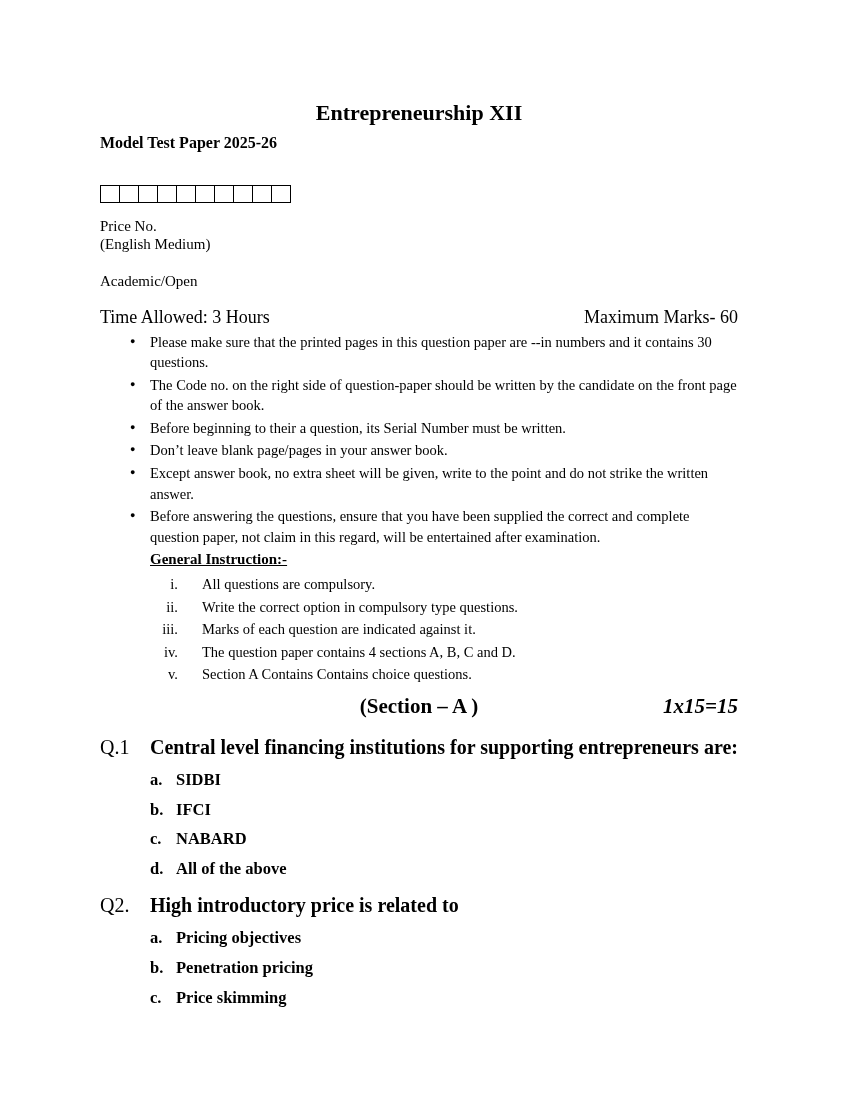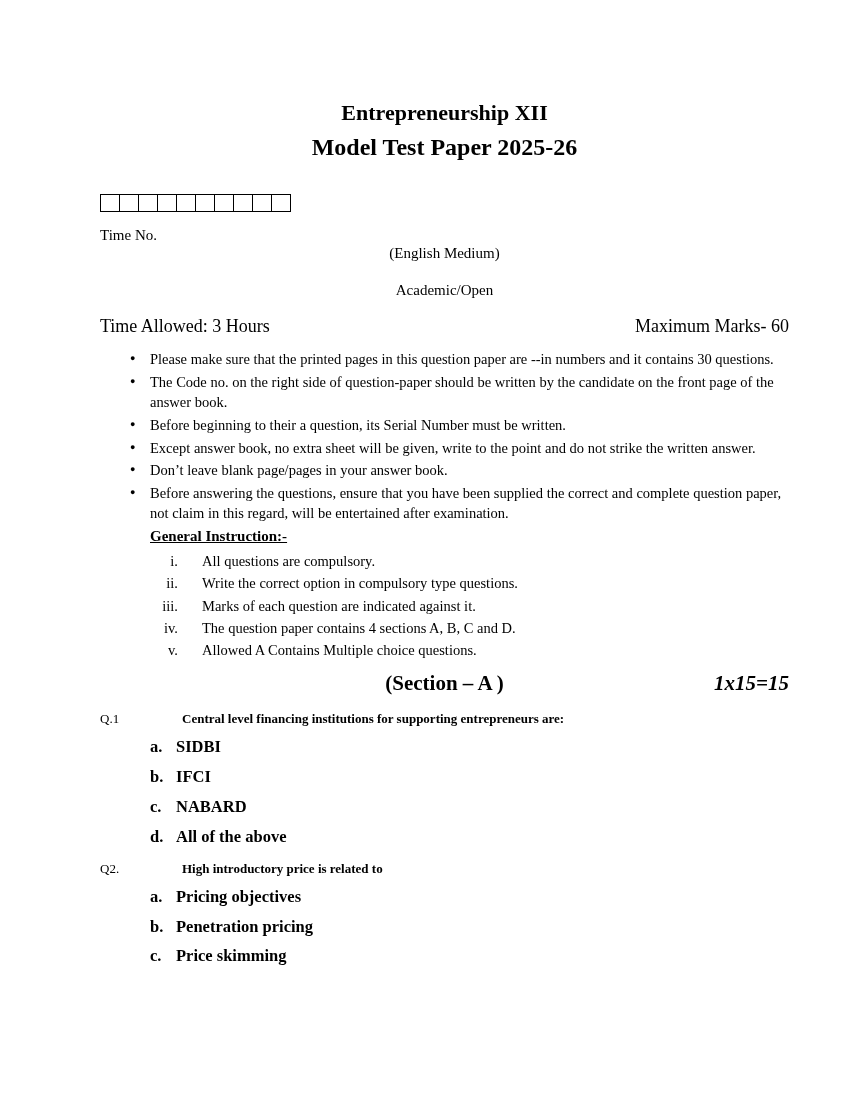--- a/index.html
+++ b/index.html
@@ -6,42 +6,42 @@
   html, body { margin: 0; padding: 0; background: #ffffff; }
   .page {
     width: 850px;
     height: 1100px;
     margin: 0 auto;
     background: #ffffff;
     color: #000000;
     font-family: "Liberation Serif", "DejaVu Serif", serif;
     font-size: 15px;
     position: relative;
-    padding: 100px 61px 30px 100px;
+    padding: 100px 112px 30px 100px;
     overflow: hidden;
   }
   .title    { text-align: center; font-size: 22px; font-weight: bold; margin: 0; line-height: 1.2; }
-  .subtitle { text-align: center; font-size: 24px; font-weight: bold; margin: 7px 0 0; line-height: 1.2; }
+  .subtitle { font-size: 16px; font-weight: bold; margin: 7px 0 0; line-height: 1.2; }
 
   .class-row { display: flex; justify-content: space-between; margin-top: 26px; font-size: 15px; }
   .class-row sup { font-size: 10px; }
   .code { padding-right: 56px; }
 
   .roll-boxes { display: flex; margin-top: 32px; }
   .roll-box { width: 20px; height: 18px; border: 1px solid #000; margin-left: -1px; background: #fff; }
   .roll-box:first-child { margin-left: 0; }
 
   .roll-label { margin-top: 15px; }
-  .center { text-align: center; }
+  .center { }
   .medium  { margin-top: 1px; }
   .stream  { margin-top: 20px; }
 
   .time-row { display: flex; justify-content: space-between; margin-top: 17px; font-size: 18px; }
 
-  ul.instructions { list-style: none; margin: 12px 0 0; padding: 0 0 0 30px; }
+  ul.instructions { list-style: none; margin: 4px 0 0; padding: 0 0 0 30px; }
   ul.instructions li {
     position: relative;
     padding-left: 20px;
     margin-bottom: 2px;
     line-height: 1.42;
     font-size: 14.5px;
   }
   ul.instructions li::before {
     content: "\25CF";
     position: absolute;
@@ -66,21 +66,21 @@
     position: relative;
     text-align: center;
     font-weight: bold;
     font-size: 21px;
     margin-top: 8px;
     line-height: 1.3;
   }
   .section-marks { position: absolute; right: 0; top: 0; font-style: italic; }
 
   .question { margin-top: 14px; }
-  .q-line { display: flex; font-size: 13px; line-height: 1.25; gap: 32px; }
+  .q-line { display: flex; font-size: 20px; line-height: 1.25; }
   .q-num  { width: 50px; flex: 0 0 auto; }
   .q-text { font-weight: bold; }
   .option {
     display: flex;
     margin: 10px 0 0 50px;
     font-weight: bold;
     font-size: 16.5px;
     line-height: 1.2;
   }
   .opt-letter { width: 26px; flex: 0 0 auto; }
@@ -100,36 +100,36 @@
     <span class="roll-box"></span>
     <span class="roll-box"></span>
     <span class="roll-box"></span>
     <span class="roll-box"></span>
     <span class="roll-box"></span>
     <span class="roll-box"></span>
     <span class="roll-box"></span>
     <span class="roll-box"></span>
   </div>
 
-  <div class="roll-label">Time No.</div>
+  <div class="roll-label">Price No.</div>
 
   <div class="center medium">(English Medium)</div>
   <div class="center stream">Academic/Open</div>
 
   <div class="time-row">
     <span>Time Allowed: 3 Hours</span>
     <span>Maximum Marks- 60</span>
   </div>
 
   <ul class="instructions">
     <li>Please make sure that the printed pages in this question paper are --in numbers and it contains 30 questions.</li>
     <li>The Code no. on the right side of question-paper should be written by the candidate on the front page of the answer book.</li>
     <li>Before beginning to their a question, its Serial Number must be written.</li>
+    <li>Don’t leave blank page/pages in your answer book.</li>
     <li>Except  answer book, no extra sheet will be given, write to the point and do not strike the written answer.</li>
-    <li>Don’t leave blank page/pages in your answer book.</li>
     <li>Before answering the questions, ensure that you have been supplied the correct and complete question paper, not claim in this regard,  will be entertained after examination.</li>
   </ul>
 
   <div class="gen-heading">General Instruction:-</div>
 
   <div class="gen-list">
     <div class="gen-row">
       <span class="gen-num">i.</span>
       <span class="gen-text">All questions are compulsory.</span>
     </div>
@@ -140,21 +140,21 @@
     <div class="gen-row">
       <span class="gen-num">iii.</span>
       <span class="gen-text">Marks of each question are indicated against it.</span>
     </div>
     <div class="gen-row">
       <span class="gen-num">iv.</span>
       <span class="gen-text">The question paper contains 4 sections  A, B, C and D.</span>
     </div>
     <div class="gen-row">
       <span class="gen-num">v.</span>
-      <span class="gen-text">Allowed A Contains Multiple choice questions.</span>
+      <span class="gen-text">Section A Contains Contains choice questions.</span>
     </div>
   </div>
 
   <div class="section-row">
     <span>(Section – A )</span>
     <span class="section-marks">1x15=15</span>
   </div>
 
   <div class="question">
     <div class="q-line">

